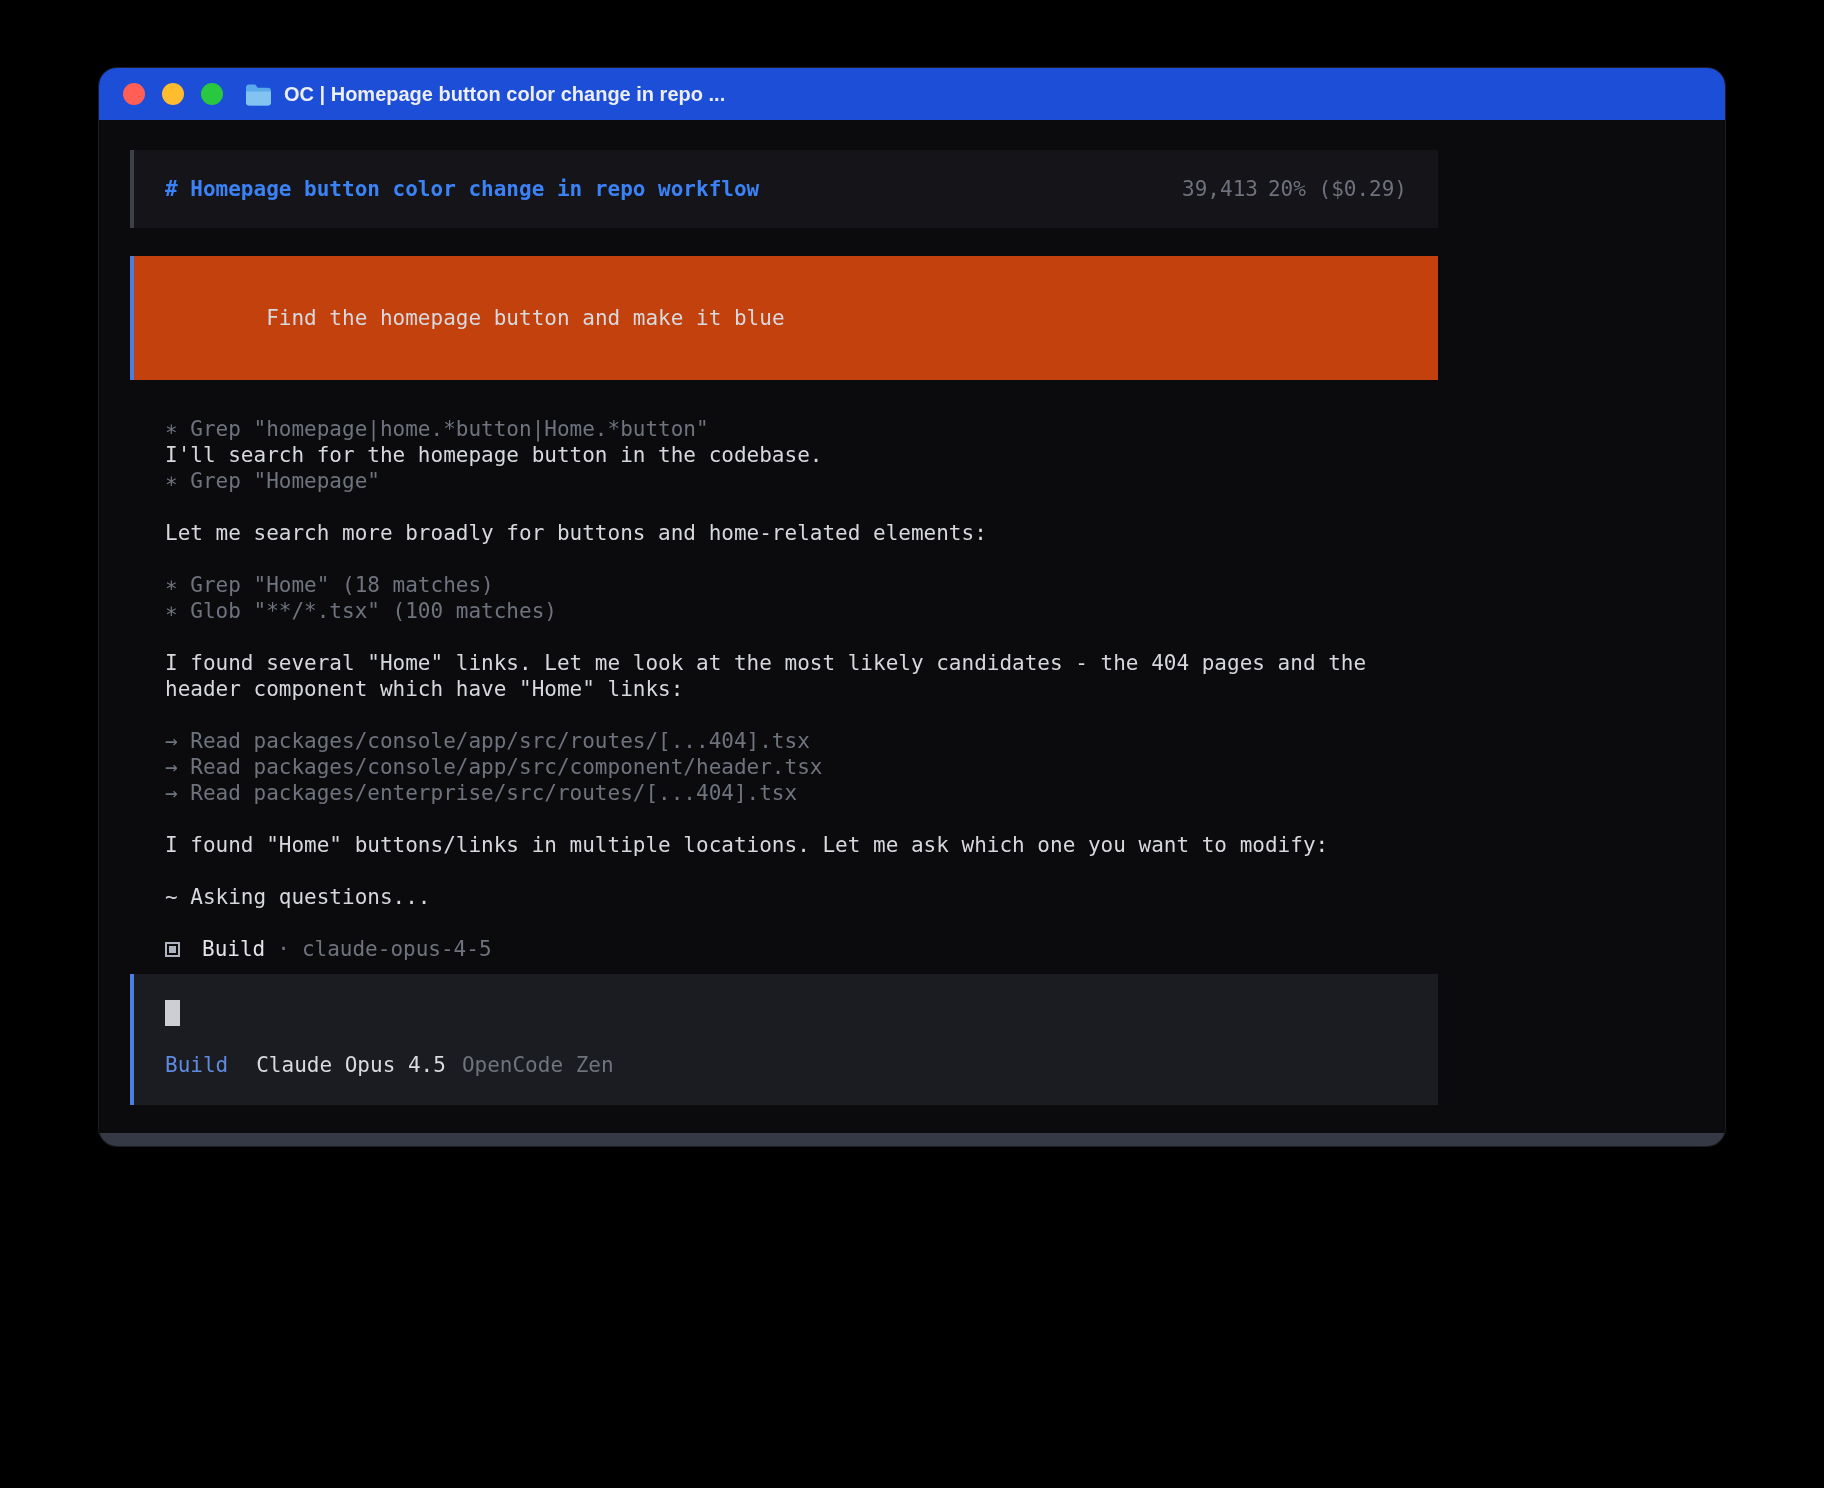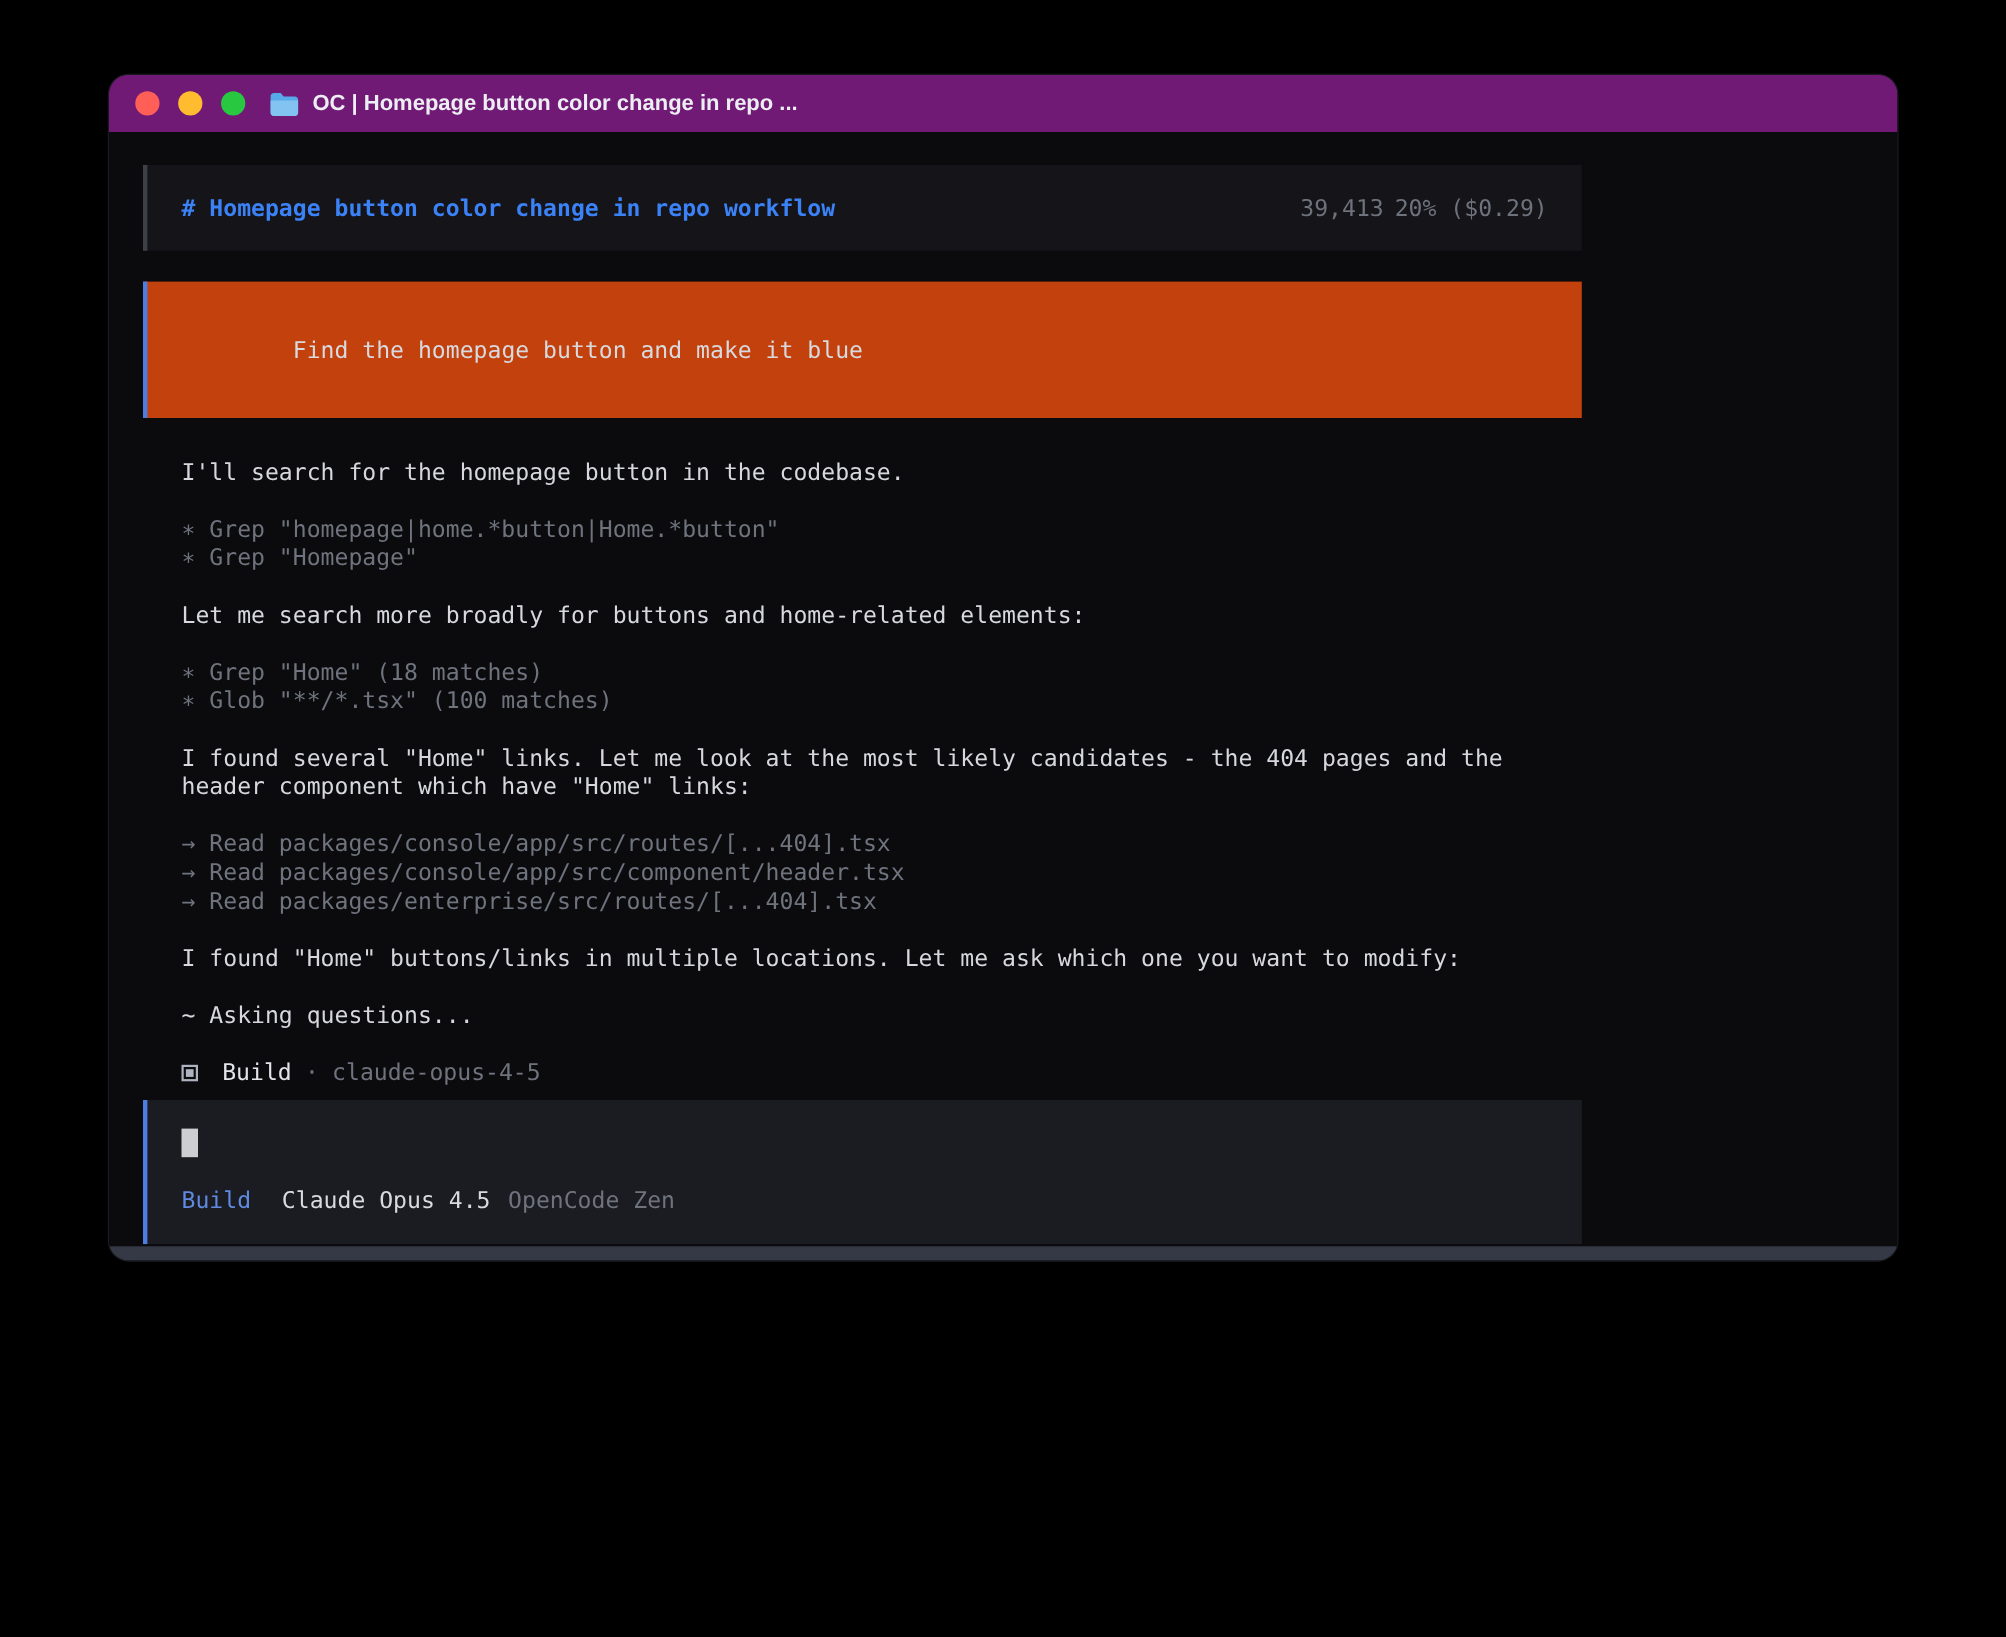--- a/index.html
+++ b/index.html
@@ -11,21 +11,21 @@
     width: 1626px; height: 1078px;
     background: #0b0b0e;
     border-radius: 18px;
     overflow: hidden;
     box-shadow: 0 0 0 1px #43465466;
   }
 
   
   .titlebar {
     height: 52px;
-    background: #701a75;
+    background: #1d4ed8;
     display: flex;
     align-items: center;
     padding: 0 24px;
     font-family: "Liberation Sans", sans-serif;
   }
   .traffic { display: flex; gap: 17px; align-items: center; }
   .light { width: 22px; height: 22px; border-radius: 50%; display: inline-block; }
   .light.red    { background: #ff5f57; }
   .light.yellow { background: #febc2e; }
   .light.green  { background: #28c840; }
@@ -142,22 +142,22 @@
           <span>39,413</span>
           <span>20% ($0.29)</span>
         </span>
       </div>
 
       <div class="user-msg">
         <span>Find the homepage button and make it blue</span>
       </div>
 
       <div class="transcript" id="transcript">
+          <div class="line dim gap">∗ Grep "homepage|home.*button|Home.*button"</div>
           <div class="line">I'll search for the homepage button in the codebase.</div>
-          <div class="line dim gap">∗ Grep "homepage|home.*button|Home.*button"</div>
           <div class="line dim">∗ Grep "Homepage"</div>
           <div class="line gap">Let me search more broadly for buttons and home-related elements:</div>
           <div class="line dim gap">∗ Grep "Home" (18 matches)</div>
           <div class="line dim">∗ Glob "**/*.tsx" (100 matches)</div>
           <div class="line gap">I found several "Home" links. Let me look at the most likely candidates - the 404 pages and the header component which have "Home" links:</div>
           <div class="line dim gap">→ Read packages/console/app/src/routes/[...404].tsx</div>
           <div class="line dim">→ Read packages/console/app/src/component/header.tsx</div>
           <div class="line dim">→ Read packages/enterprise/src/routes/[...404].tsx</div>
           <div class="line gap">I found "Home" buttons/links in multiple locations. Let me ask which one you want to modify:</div>
           <div class="line gap">~ Asking questions...</div>

